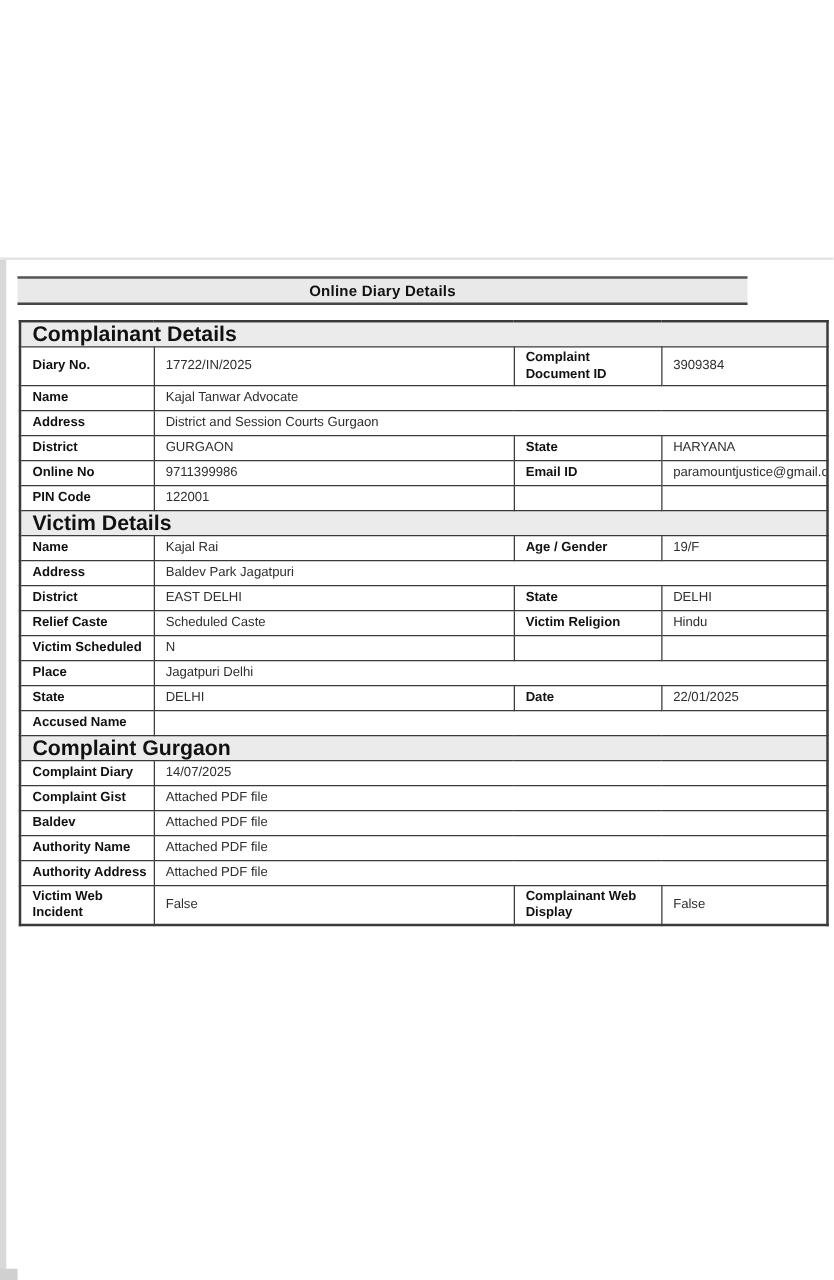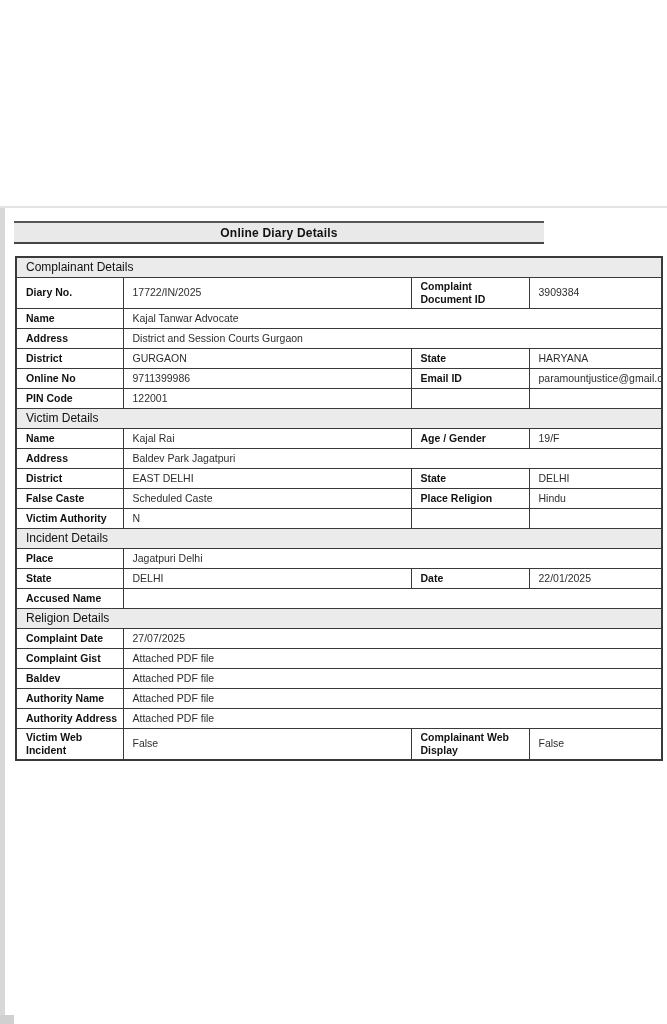--- a/index.html
+++ b/index.html
@@ -24,21 +24,21 @@
   .page-edge-left {
     position: absolute; top: 208px; left: 0; bottom: 0; width: 5px;
     background: var(--page-edge);
   }
   .page-corner-bl {
     position: absolute; left: 0; bottom: 0; width: 14px; height: 9px;
     background: #d0d0d0;
   }
   
   .banner {
-    position: absolute; top: 221px; left: 14px; width: 530px; height: 23px;
+    position: absolute; top: 221px; left: 14px; width: 584px; height: 23px;
     background: var(--banner-bg);
     border-top: 2px solid #565656;
     border-bottom: 2px solid #454545;
     display: flex; align-items: center; justify-content: center;
   }
   .banner span {
     font-weight: bold; font-size: 12px; color: #111;
     letter-spacing: 0.2px;
   }
   
@@ -54,22 +54,22 @@
     border: 1px solid var(--table-border);
     padding: 2px 4px 2px 9px;
     height: 20px;
     vertical-align: middle;
     line-height: 13px;
     overflow: hidden;
     white-space: normal;
   }
   td.section {
     background: var(--section-bg);
-    font-weight: normal;
-    font-size: 12px;
+    font-weight: bold;
+    font-size: 17px;
   }
   td.lbl { font-weight: bold; }
   td.val { color: #2e2e2e; padding-left: 10px; }
   tr.tall td { height: 29px; }
 </style>
 </head>
 <body>
 
 <div class="page-edge-top"></div>
 <div class="page-edge-left"></div>
@@ -135,54 +135,51 @@
         <td class="lbl">Address</td>
         <td class="val" colspan="3">Baldev Park Jagatpuri</td>
       </tr>
       <tr>
         <td class="lbl">District</td>
         <td class="val">EAST DELHI</td>
         <td class="lbl">State</td>
         <td class="val">DELHI</td>
       </tr>
       <tr>
-        <td class="lbl">False Caste</td>
+        <td class="lbl">Relief Caste</td>
         <td class="val">Scheduled Caste</td>
-        <td class="lbl">Place Religion</td>
+        <td class="lbl">Victim Religion</td>
         <td class="val">Hindu</td>
       </tr>
       <tr>
-        <td class="lbl">Victim Authority</td>
+        <td class="lbl">Victim Scheduled</td>
         <td class="val">N</td>
         <td class="lbl"></td>
         <td class="val"></td>
-      </tr>
-      <tr>
-        <td colspan="4" class="section">Incident Details</td>
       </tr>
       <tr>
         <td class="lbl">Place</td>
         <td class="val" colspan="3">Jagatpuri Delhi</td>
       </tr>
       <tr>
         <td class="lbl">State</td>
         <td class="val">DELHI</td>
         <td class="lbl">Date</td>
         <td class="val">22/01/2025</td>
       </tr>
       <tr>
         <td class="lbl">Accused Name</td>
         <td class="val" colspan="3"></td>
       </tr>
       <tr>
-        <td colspan="4" class="section">Religion Details</td>
-      </tr>
-      <tr>
-        <td class="lbl">Complaint Date</td>
-        <td class="val" colspan="3">27/07/2025</td>
+        <td colspan="4" class="section">Complaint Gurgaon</td>
+      </tr>
+      <tr>
+        <td class="lbl">Complaint Diary</td>
+        <td class="val" colspan="3">14/07/2025</td>
       </tr>
       <tr>
         <td class="lbl">Complaint Gist</td>
         <td class="val" colspan="3">Attached PDF file</td>
       </tr>
       <tr>
         <td class="lbl">Baldev</td>
         <td class="val" colspan="3">Attached PDF file</td>
       </tr>
       <tr>

